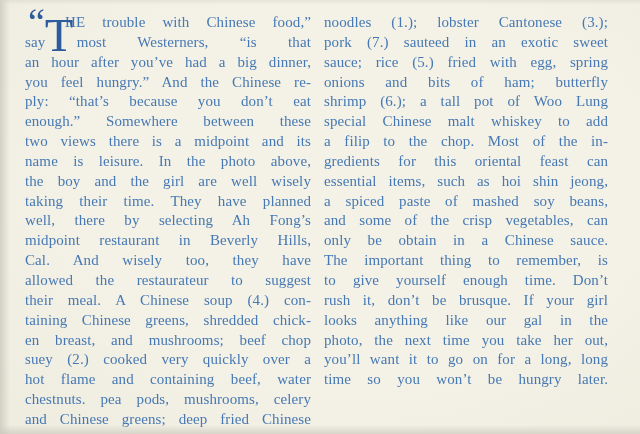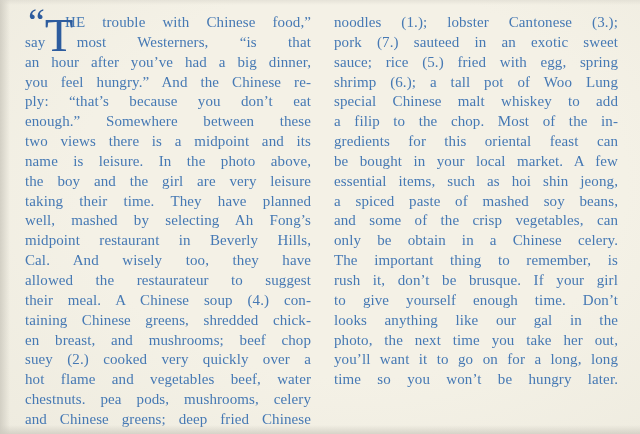--- a/index.html
+++ b/index.html
@@ -19,21 +19,21 @@
   }
   .col {
     position: absolute;
     top: 13px;
     font-size: 15px;
     line-height: 19.85px;
     letter-spacing: 0.1px;
     word-spacing: 1px;
   }
   .col-left  { left: 25px;  width: 286px; }
-  .col-right { left: 334px; width: 284px; }
+  .col-right { left: 324px; width: 284px; }
   .line {
     text-align: justify;
     -moz-text-align-last: justify;
     text-align-last: justify;
     height: 19.85px;
     overflow: hidden;
   }
   .line .it { }
   .indent0 { margin-left: 40px; }
   .indent1 { }
@@ -77,50 +77,50 @@
     <span class="open-quote">“</span>
     <span class="drop-cap">T</span>
   <div class="line indent0">HE trouble with Chinese food,”</div>
       <div class="line indent1">say most Westerners, “is that</div>
       <div class="line">an hour after you’ve had a big dinner,</div>
       <div class="line">you feel hungry.” And the Chinese re-</div>
       <div class="line">ply: “that’s because you don’t eat</div>
       <div class="line">enough.” Somewhere between these</div>
       <div class="line">two views there is a midpoint and its</div>
       <div class="line">name is leisure. In the photo above,</div>
-      <div class="line">the boy and the girl are very leisure</div>
+      <div class="line">the boy and the girl are well wisely</div>
       <div class="line">taking their time. They have planned</div>
-      <div class="line">well, mashed by selecting Ah Fong’s</div>
+      <div class="line">well, there by selecting Ah Fong’s</div>
       <div class="line">midpoint restaurant in Beverly Hills,</div>
       <div class="line">Cal. And wisely too, they have</div>
       <div class="line">allowed the restaurateur to suggest</div>
       <div class="line">their meal. A Chinese soup (4.) con-</div>
       <div class="line">taining Chinese greens, shredded chick-</div>
       <div class="line">en breast, and mushrooms; beef chop</div>
       <div class="line">suey (2.) cooked very quickly over a</div>
-      <div class="line">hot flame and vegetables beef, water</div>
+      <div class="line">hot flame and containing beef, water</div>
       <div class="line">chestnuts. pea pods, mushrooms, celery</div>
       <div class="line">and Chinese greens; deep fried Chinese</div>
     </div>
   <div class="col col-right">
       <div class="line">noodles (1.); lobster Cantonese (3.);</div>
       <div class="line">pork (7.) sauteed in an exotic sweet</div>
       <div class="line">sauce; rice (5.) fried with egg, spring</div>
+      <div class="line">onions and bits of ham; butterfly</div>
       <div class="line">shrimp (6.); a tall pot of <span class="it">Woo Lung</span></div>
       <div class="line">special Chinese malt whiskey to add</div>
       <div class="line">a filip to the chop. Most of the in-</div>
       <div class="line">gredients for this oriental feast can</div>
-      <div class="line">be bought in your local market. A few</div>
       <div class="line">essential items, such as <span class="it">hoi shin jeong</span>,</div>
       <div class="line">a spiced paste of mashed soy beans,</div>
       <div class="line">and some of the crisp vegetables, can</div>
-      <div class="line">only be obtain in a Chinese celery.</div>
+      <div class="line">only be obtain in a Chinese sauce.</div>
       <div class="line">The important thing to remember, is</div>
+      <div class="line">to give yourself enough time. Don’t</div>
       <div class="line">rush it, don’t be brusque. If your girl</div>
-      <div class="line">to give yourself enough time. Don’t</div>
       <div class="line">looks anything like our gal in the</div>
       <div class="line">photo, the next time you take her out,</div>
       <div class="line">you’ll want it to go on for a long, long</div>
       <div class="line">time so you won’t be hungry later.</div>
     </div>
   <div class="edge edge-left"></div>
   <div class="edge edge-bottom"></div>
   <div class="edge edge-top"></div>
 </div>
 

